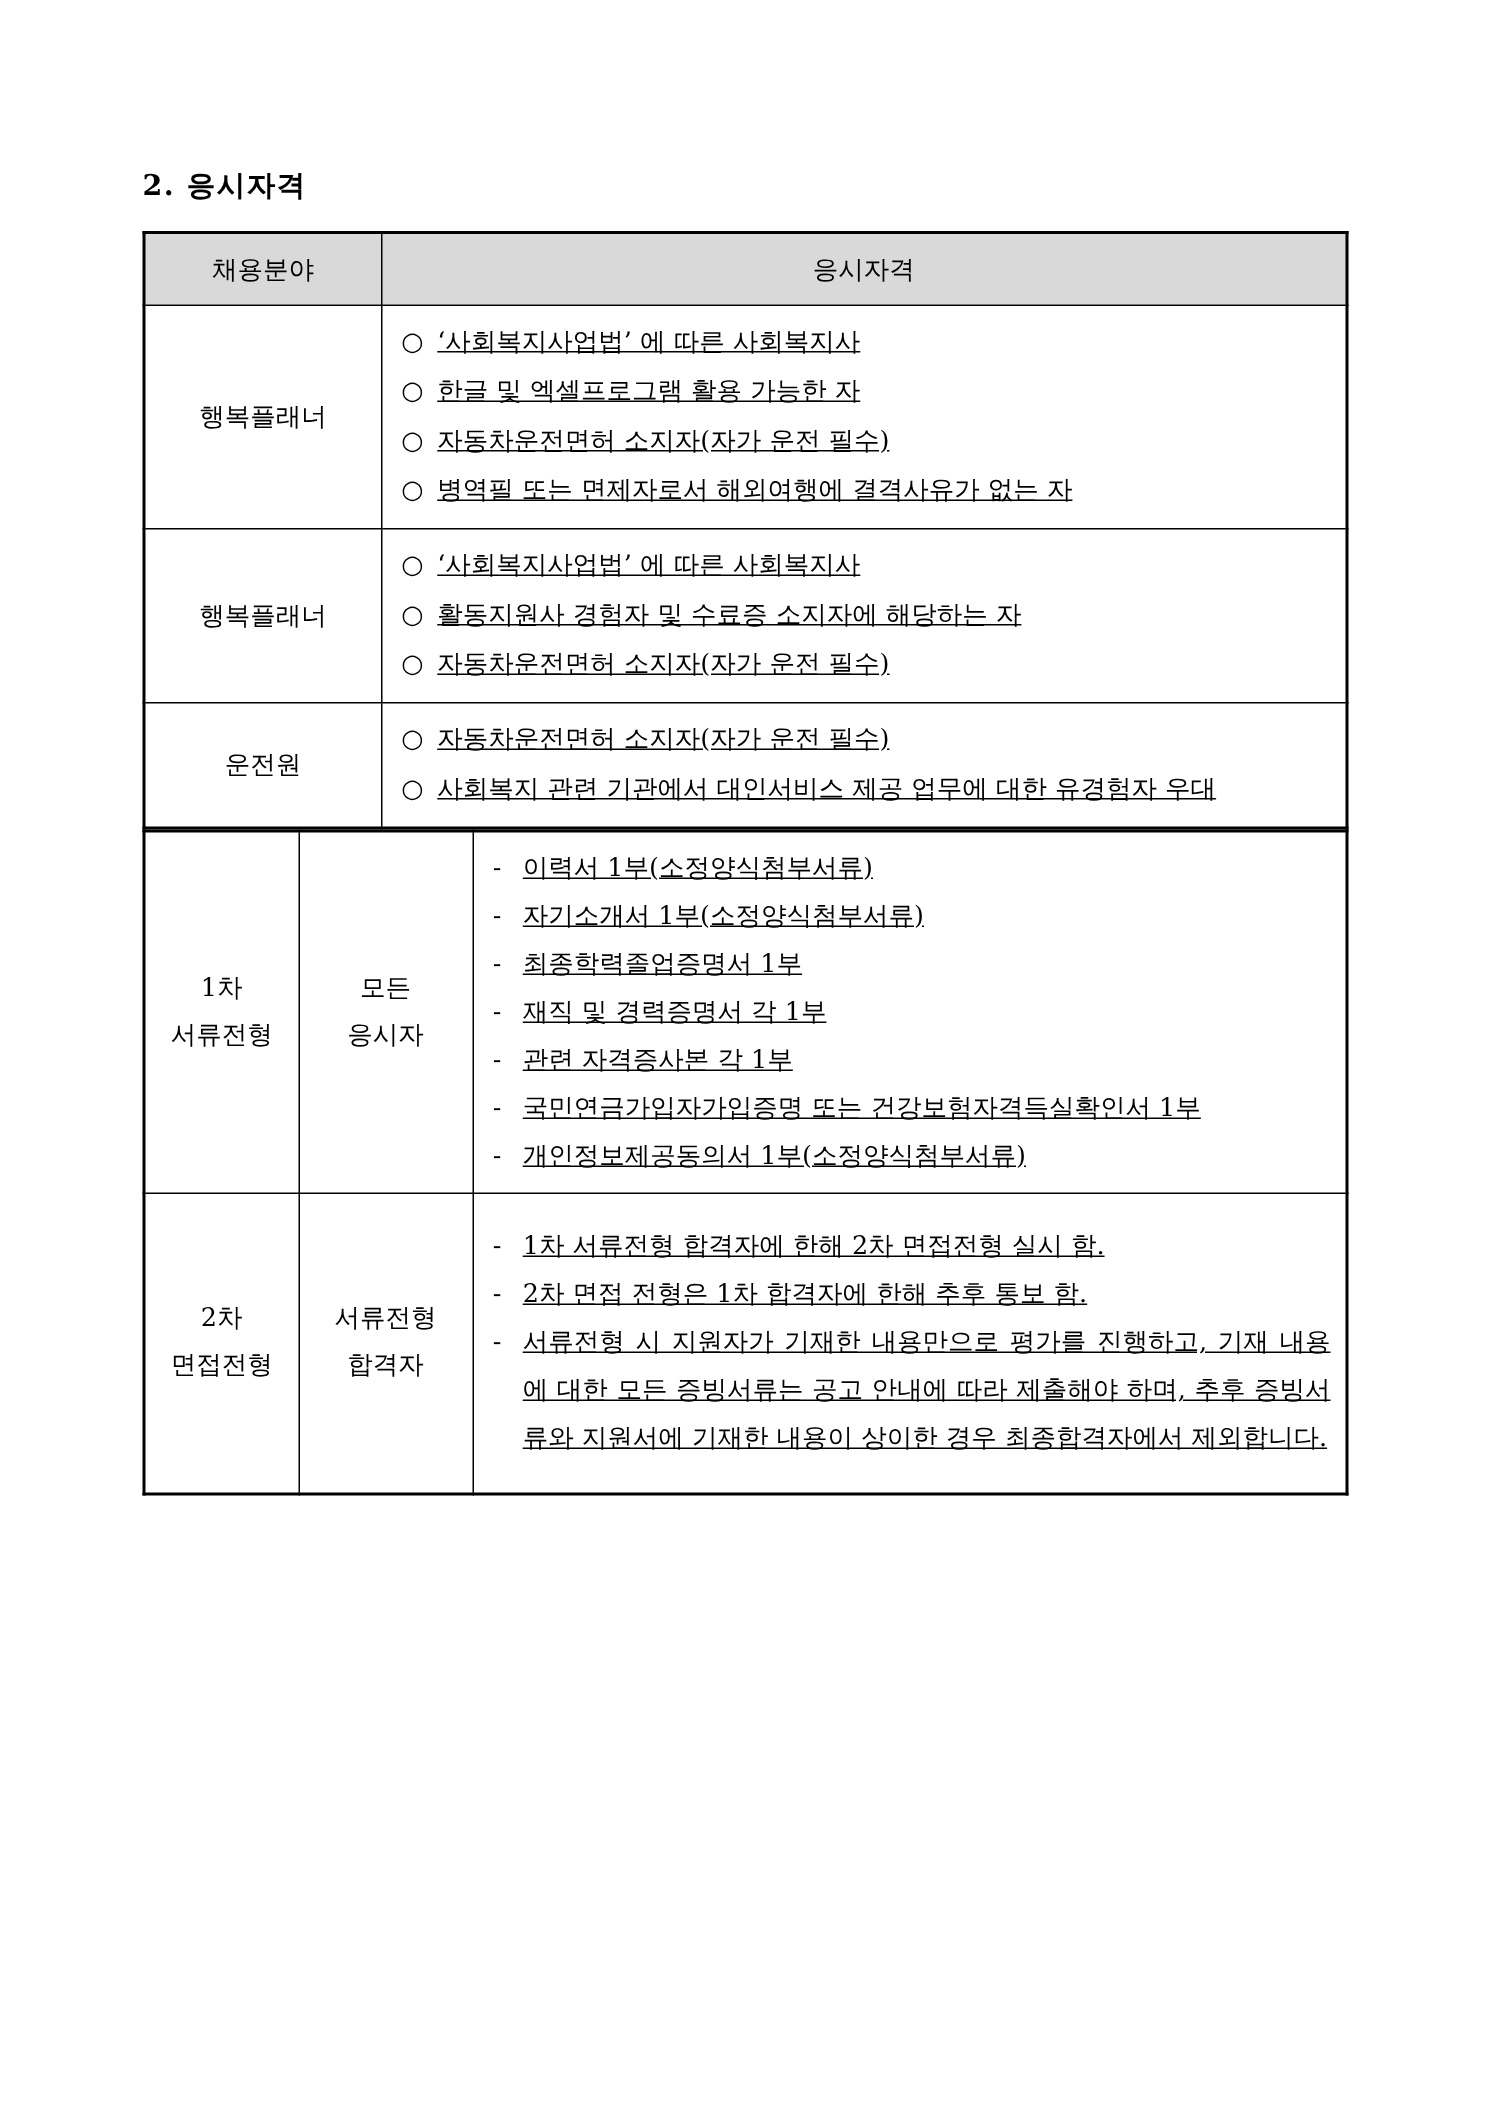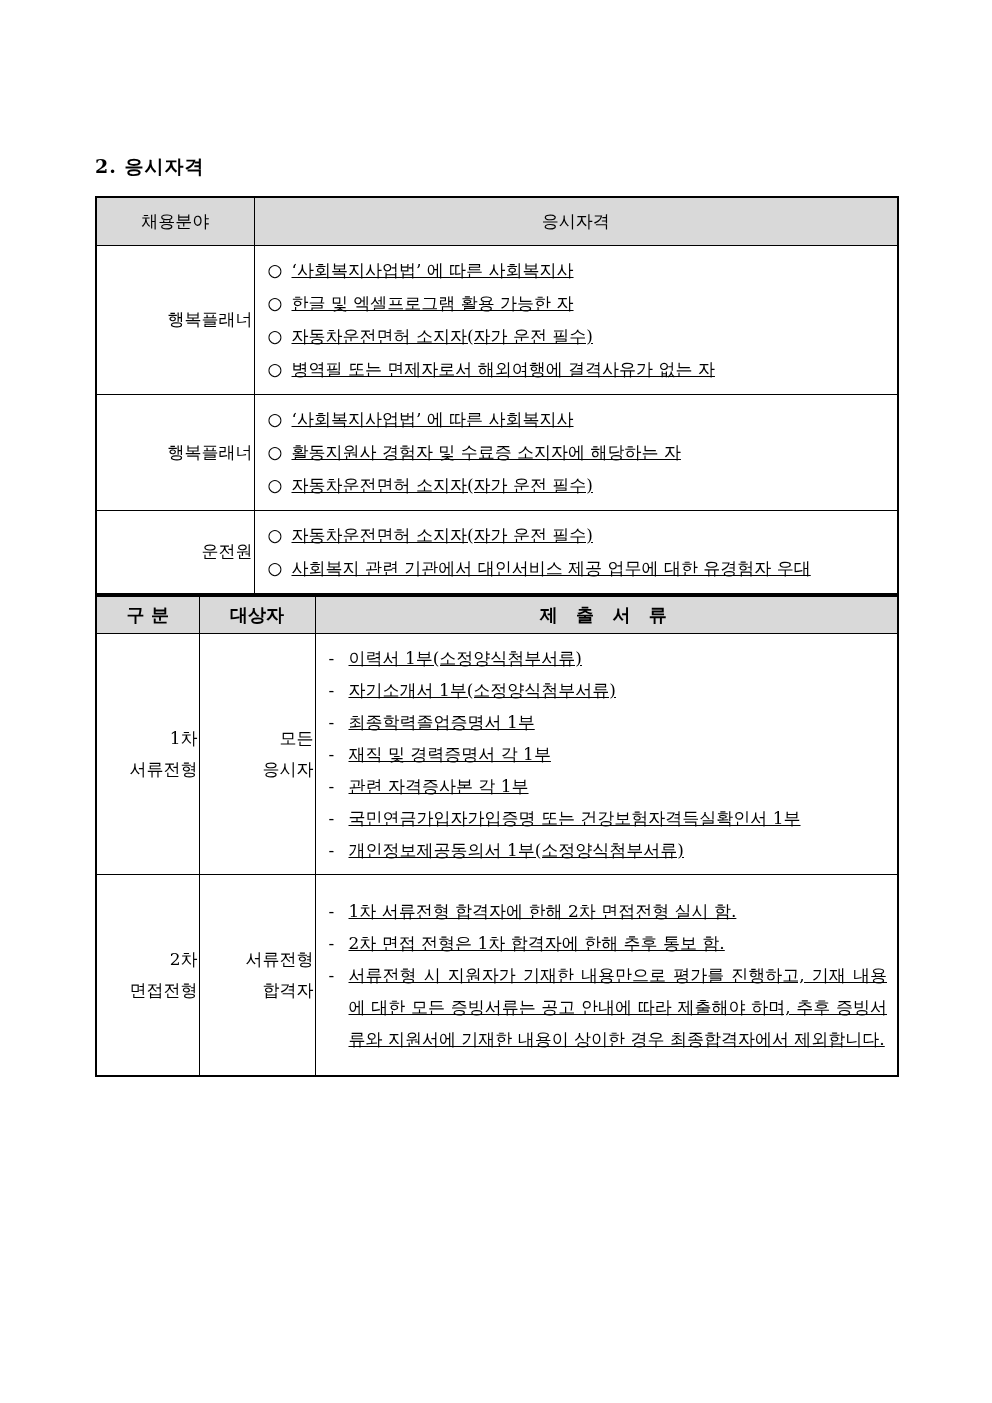--- a/index.html
+++ b/index.html
@@ -14,21 +14,20 @@
     width: 992px;
     height: 1403px;
     background: #ffffff;
     overflow: hidden;
   }
   .content {
     position: absolute;
     left: 95px;
     top: 0;
     width: 748px;
-    margin-top: 42px;
   }
   .section-heading {
     font-size: 19px;
     font-weight: bold;
     line-height: 25px;
     letter-spacing: 1px;
   }
   .heading-2 { margin-top: 112px; margin-bottom: 17px; }
   .heading-3 { margin-top: 43px;  margin-bottom: 17px; }
 
@@ -45,21 +44,21 @@
     font-weight: normal;
     text-align: center;
     vertical-align: middle;
     font-size: 17px;
   }
   .t2 th { font-weight: bold; font-size: 18px; }
   .t2 th.docs-header { letter-spacing: 6px; }
 
   td { vertical-align: middle; font-size: 17px; }
 
-  .center-cell { text-align: right; }
+  .center-cell { text-align: center; }
   .center-cell div { line-height: 31px; }
 
   .items-cell { padding: 8px 10px 8px 13px; }
   .item {
     display: flex;
     align-items: flex-start;
     line-height: 33px;
     font-size: 17px;
   }
   .t2 .item { line-height: 32px; }
@@ -161,25 +160,20 @@
       </table>
 
 
     <table class="t2">
       <colgroup>
         <col style="width:103px">
         <col style="width:116px">
         <col style="width:583px">
       </colgroup>
       <tbody>
-          <tr class="hrow">
-        <th>구 분</th>
-        <th>대상자</th>
-        <th class="docs-header">제 출 서 류</th>
-      </tr>
 
       <tr class="row-a">
         <td class="center-cell">
           <div>1차</div>
           <div>서류전형</div>
         </td>
         <td class="center-cell">
           <div>모든</div>
           <div>응시자</div>
         </td>

